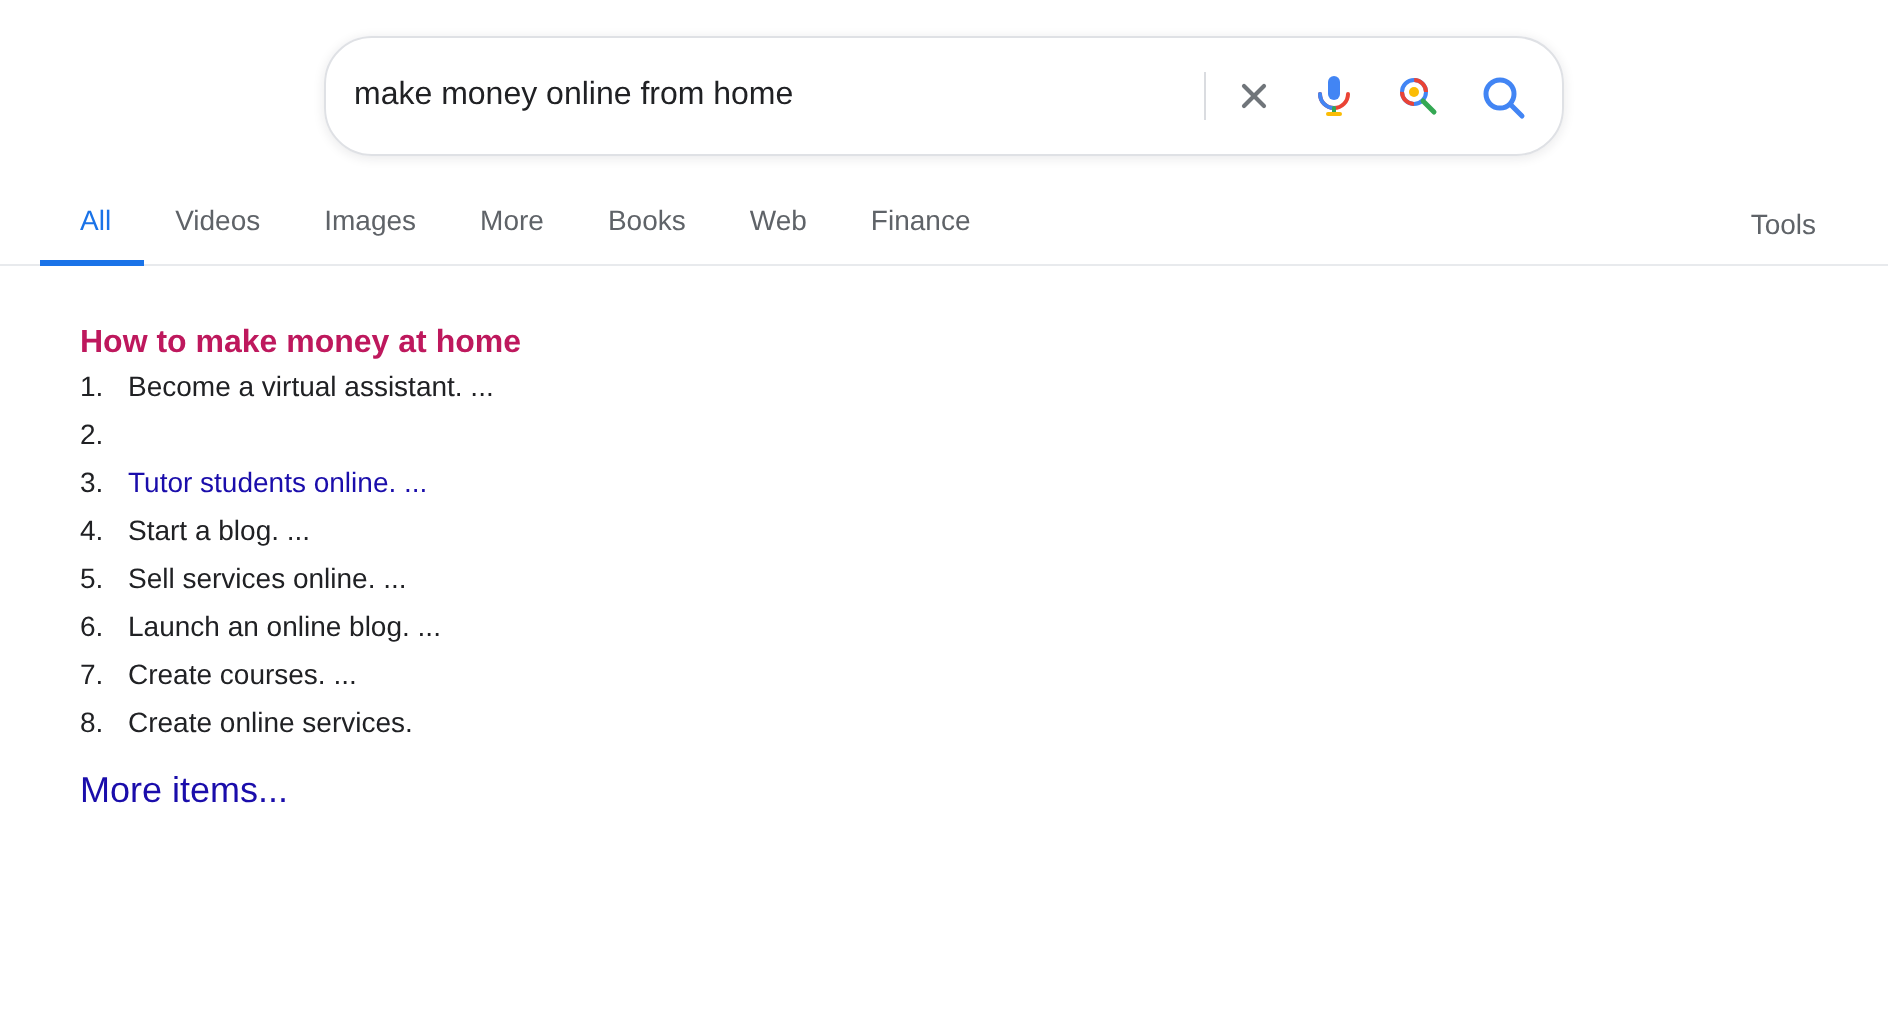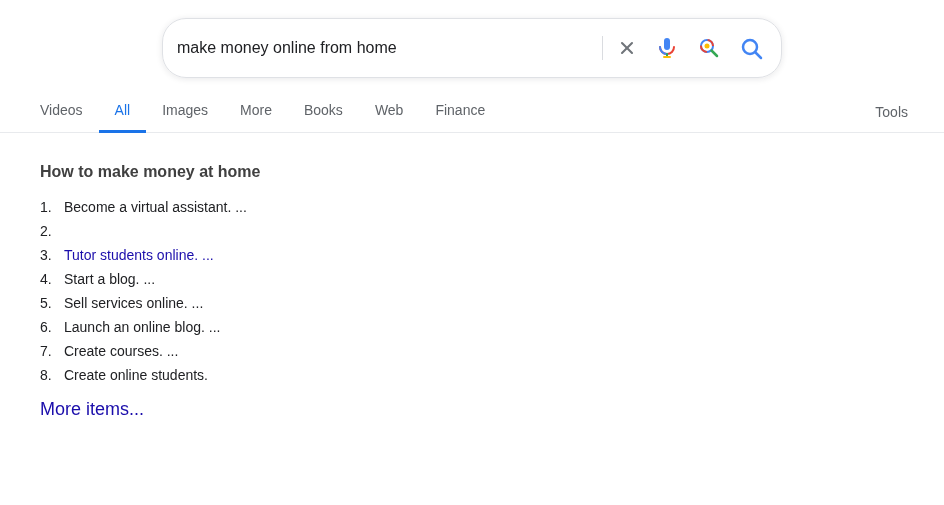--- a/index.html
+++ b/index.html
@@ -144,22 +144,21 @@
       max-width: 720px;
     }
 
     .featured-snippet {
       padding: 10px 0;
     }
 
     .snippet-title {
       font-size: 16px;
       font-weight: 700;
-      color: #404040;
-      margin-bottom: 14px;
+      color: #be185d;
     }
 
     .snippet-list {
       list-style: none;
       padding: 0;
       margin: 0;
     }
 
     .snippet-list li {
       font-size: 14px;
@@ -231,22 +230,22 @@
         <svg class="search-icon-svg" viewBox="0 0 24 24" fill="none" stroke="#4285f4" stroke-width="2.5" stroke-linecap="round">
           <circle cx="11" cy="11" r="7"></circle>
           <line x1="16.5" y1="16.5" x2="22" y2="22"></line>
         </svg>
       </button>
     </div>
   </div>
 </div>
 
 <nav class="nav-tabs">
+  <a class="nav-tab active">All</a>
   <a class="nav-tab">Videos</a>
-  <a class="nav-tab active">All</a>
   <a class="nav-tab">Images</a>
   <a class="nav-tab">More</a>
   <a class="nav-tab">Books</a>
   <a class="nav-tab">Web</a>
   <a class="nav-tab">Finance</a>
   <div class="nav-spacer"></div>
   <span class="nav-tools">Tools</span>
 </nav>
 
 <div class="main-content">
@@ -275,18 +274,18 @@
       <li>
         <span class="item-num">6.</span>
         <span class="item-text">Launch an online blog. ...</span>
       </li>
       <li>
         <span class="item-num">7.</span>
         <span class="item-text">Create courses. ...</span>
       </li>
       <li>
         <span class="item-num">8.</span>
-        <span class="item-text">Create online students.</span>
+        <span class="item-text">Create online services.</span>
       </li>
     </ol>
     <a class="more-link">More items...</a>
   </div>
 </div>
 
 </body></html>

